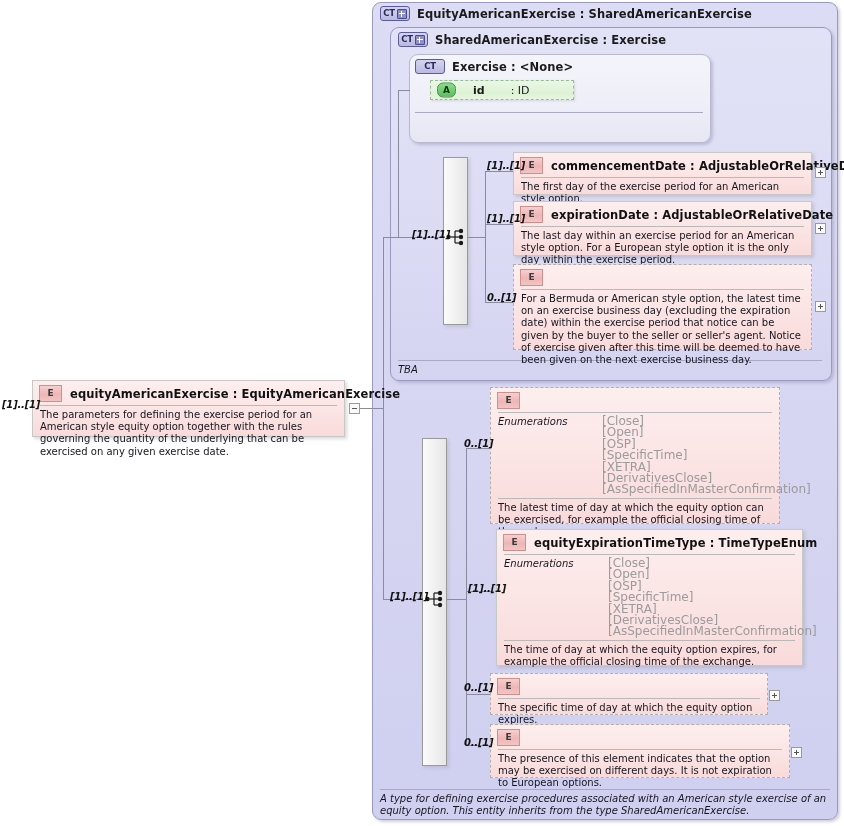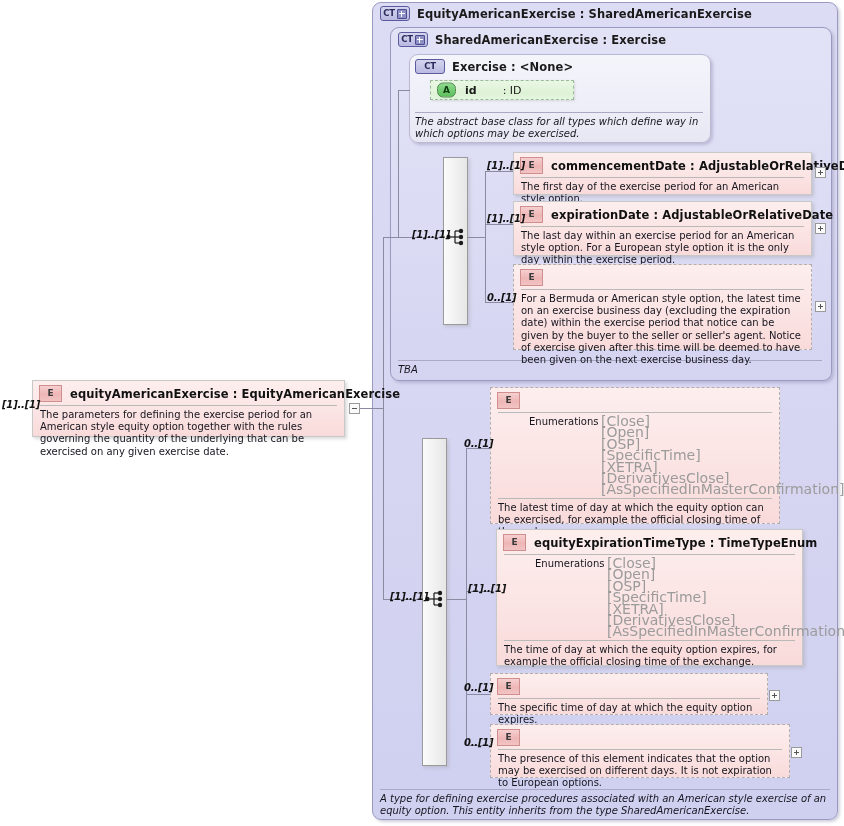--- a/index.html
+++ b/index.html
@@ -83,23 +83,23 @@
     font-size:9px;font-weight:bold;color:#3a3a3a;line-height:1;
   }
   .el-name{font-weight:bold;font-size:11.5px;color:#111;letter-spacing:.1px;}
   .el-sep{height:1px;background:#b9b9b9;margin:0 7px;}
   .el-doc{
     padding:3px 7px 4px 7px;
     font-size:10px;line-height:12.2px;color:#15151e;
   }
   .enum-row{display:flex;padding:3px 7px 2px 7px;}
   .enum-label{
-    font-size:10px;color:#15151e;width:72px;flex:none;margin-left:31px;
-  }
-  .enum-list{font-size:14px;line-height:11.4px;color:#9b9b9b;}
+    font-style:italic;font-size:10px;color:#15151e;width:72px;flex:none;
+  }
+  .enum-list{font-size:12px;line-height:11.4px;color:#9b9b9b;margin-left:32px;}
 
   
   .attr-box{
     position:absolute;box-sizing:border-box;
     background:linear-gradient(to bottom,#e9f8e4,#ddf2d5 70%,#e6f6e1);
     border:1px dashed #9ab99a;
     display:flex;align-items:center;
     padding-left:26px;
     box-shadow:1px 1px 2px rgba(160,170,160,.35);
   }
@@ -184,25 +184,24 @@
   <div class="ct-title" style="left:415px;top:59px;">
     <span class="ct-badge">
       <span>CT</span>
     </span>
     <span>Exercise : &lt;None&gt;</span>
   </div>
 
   <div class="attr-box" style="left:430px;top:80px;width:144px;height:20px;">
     <span class="attr-arrow"></span>
     <span class="a-badge">A</span>
-    <span class="attr-name" style="margin-left:8px;">id</span>
+    <span class="attr-name" style="margin-left:16px;">id</span>
     <span class="attr-type" style="margin-left:26px;">: ID</span>
   </div>
   <div class="ct-docline" style="left:415px;top:112px;width:288px;"></div>
-  <div class="ct-doc" style="left:415px;top:116px;width:290px;">The abstract base class for all types which define way in which options may be exercised.</div>
 
   <div class="ln-h" style="left:398px;top:90px;width:12px;"></div>
   <div class="ln-v" style="left:398px;top:90px;height:147px;"></div>
 
   <div class="ln-h" style="left:355px;top:408px;width:28px;"></div>
   <div class="ln-v" style="left:383px;top:237px;height:362px;"></div>
   <div class="ln-h" style="left:383px;top:237px;width:60px;"></div>
   <div class="ln-h" style="left:383px;top:599px;width:39px;"></div>
 
   <div class="seq-bar" style="left:443px;top:157px;width:25px;height:168px;"></div>

